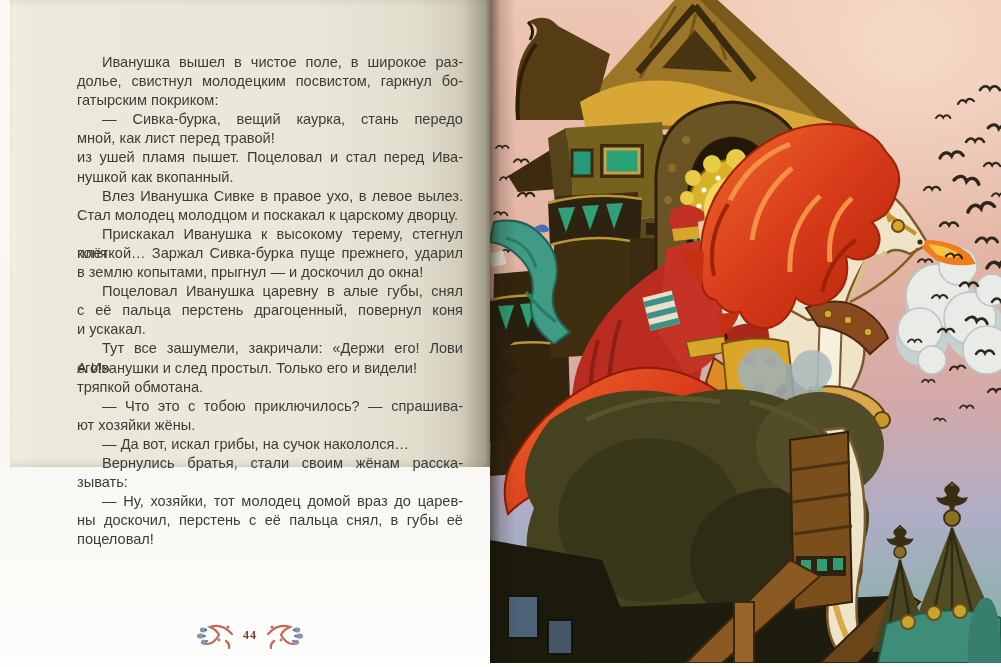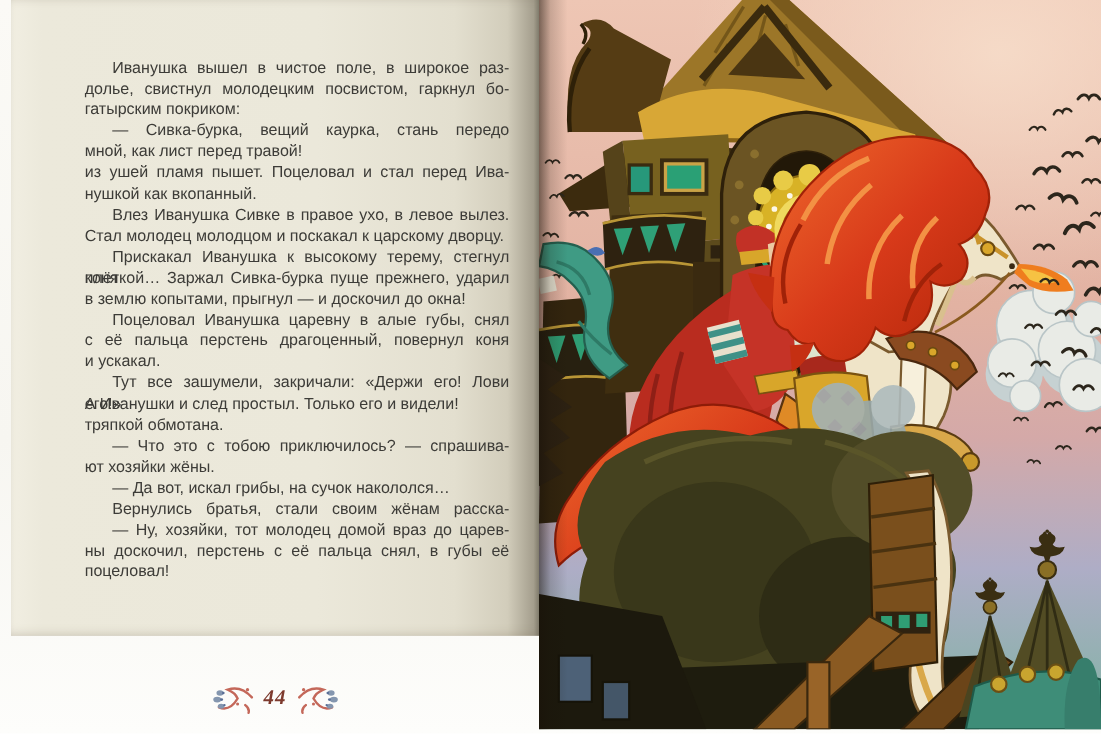--- a/index.html
+++ b/index.html
@@ -3,40 +3,39 @@
 <meta charset="utf-8">
 <style>
   html,body{margin:0;padding:0;}
   #stage{
     position:relative; width:1001px; height:667px; overflow:hidden;
     background:linear-gradient(180deg,#fbfaf6 0%,#f7f6f1 60%,#fdfdfb 100%);
     font-family:"Liberation Sans", sans-serif;
   }
   
   #left-page{
-    position:absolute; left:10px; top:0; width:480px; height:578px;
+    position:absolute; left:10px; top:0; width:480px; height:467px;
     background:linear-gradient(90deg,#f1eee2 0%,#ece9db 6%,#ebe8da 58%,#e3dfcf 84%,#d2cdbb 94%,#a49e8d 99%,#827d6e 100%);
     box-shadow:inset 0 -6px 10px -6px rgba(120,110,90,.35), inset 0 5px 8px -6px rgba(120,110,90,.25);
   }
   #text-block{
     position:absolute; left:67px; top:53px; width:386px;
     color:#3d3c38; font-size:14.6px; line-height:19.1px;
     -webkit-font-smoothing:antialiased;
   }
   .line{ text-align:justify; text-align-last:justify; height:19.1px; }
   .line.end{ text-align-last:auto; }
   .line.ind{ text-indent:25px; }
   #footer{
     position:absolute; left:0; top:618px; width:480px; height:34px;
     display:flex; align-items:center; justify-content:center; gap:7px;
   }
   #page-number{
-    color:#7d3a2e; font-family:"Liberation Serif", serif; font-size:19px; font-weight:600;
+    color:#7d3a2e; font-family:"Liberation Serif", serif; font-size:12px; font-weight:600;
     letter-spacing:1px;
-    font-style:italic;
   }
   
   #right-page{ position:absolute; left:490px; top:0; width:511px; height:663px; }
   #right-page svg{ display:block; }
   #gutter-shadow{
     position:absolute; left:0; top:0; width:26px; height:100%;
     background:linear-gradient(90deg, rgba(25,17,8,.55) 0%, rgba(25,17,8,.18) 40%, rgba(25,17,8,0) 100%);
     pointer-events:none;
   }
 </style>
@@ -62,20 +61,21 @@
         <div class="line ind">Поцеловал Иванушка царевну в алые губы, снял</div>
         <div class="line">с её пальца перстень драгоценный, повернул коня</div>
         <div class="line end">и ускакал.</div>
         <div class="line ind">Тут все зашумели, закричали: «Держи его! Лови его!»</div>
         <div class="line end">А Иванушки и след простыл. Только его и видели!</div>
         <div class="line end">тряпкой обмотана.</div>
         <div class="line ind">— Что это с тобою приключилось? — спрашива-</div>
         <div class="line end">ют хозяйки жёны.</div>
         <div class="line ind end">— Да вот, искал грибы, на сучок накололся…</div>
         <div class="line ind">Вернулись братья, стали своим жёнам расска-</div>
+        <div class="line end">зывать:</div>
         <div class="line ind">— Ну, хозяйки, тот молодец домой враз до царев-</div>
         <div class="line">ны доскочил, перстень с её пальца снял, в губы её</div>
         <div class="line end">поцеловал!</div>
       </div>
     <div id="footer">
       <svg width="40" height="28" viewBox="0 0 40 28">
         <g fill="none" stroke="#c4685a" stroke-width="2.2" stroke-linecap="round">
           <path d="M36,13 Q26,2 14,6 Q21,9 23,14 Q16,26 6,22"></path>
           <path d="M30,20 q4,3 3,7"></path>
         </g>

